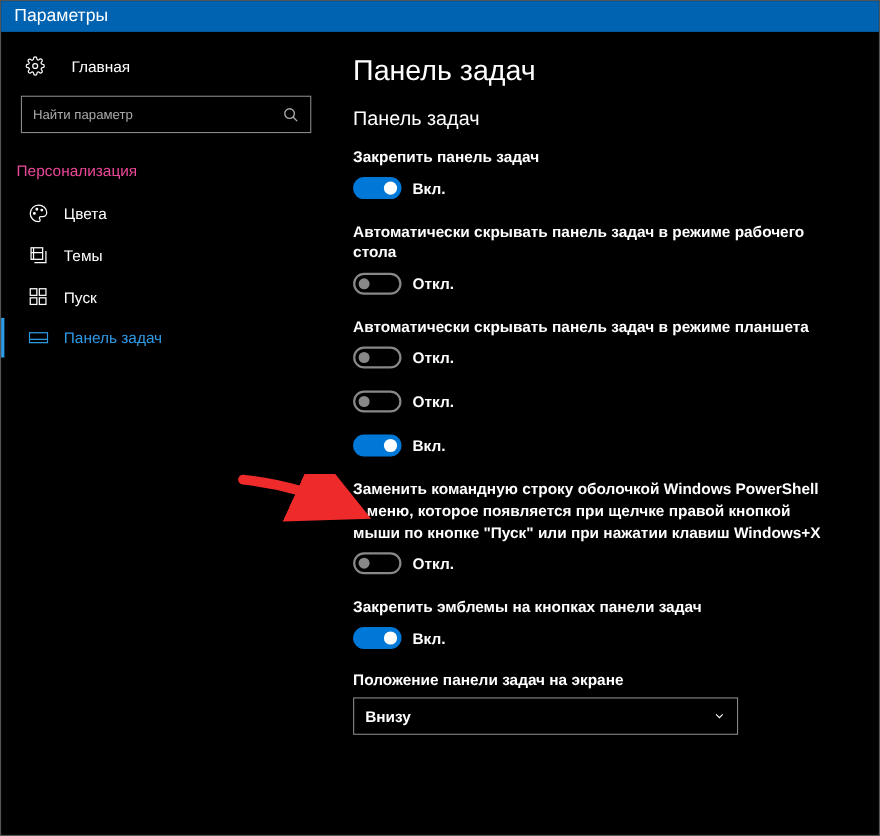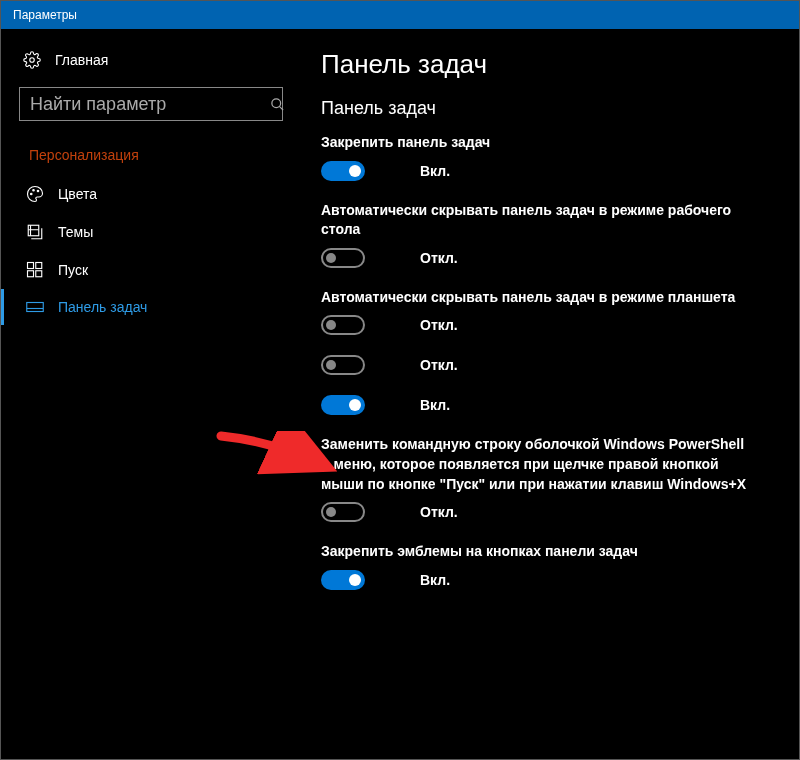--- a/index.html
+++ b/index.html
@@ -6,44 +6,44 @@
   body {
     width: 800px; height: 760px;
     font-family: "Segoe UI", Tahoma, sans-serif;
     background: #000; color: #fff; overflow: hidden;
     position: relative;
     border: 1px solid #555;
   }
   .titlebar {
     background: #0063b1; height: 28px;
     display: flex; align-items: center;
-    padding: 0 12px; font-size: 12px;
+    padding: 0 12px; font-size: 16px;
   }
   .container { display: flex; height: calc(100% - 28px); }
   .sidebar {
     width: 300px; padding: 14px 0 0 0;
   }
   .home-row {
-    display: flex; align-items: center; gap: 14px;
+    display: flex; align-items: center; gap: 24px;
     padding: 8px 22px; margin-bottom: 8px;
     cursor: pointer; font-size: 14px;
   }
   .searchbox {
     margin: 10px 18px 20px 18px;
     border: 1px solid #888; height: 34px;
     display: flex; align-items: center;
     padding: 0 10px; gap: 8px;
   }
   .searchbox input {
     flex: 1; background: transparent; border: none;
-    color: #14b8a6; font-size: 18px; outline: none;
+    color: #14b8a6; font-size: 12px; outline: none;
   }
   .searchbox input::placeholder { color: #aaa; }
   .section-label {
-    padding: 6px 28px; color: #c2410c; font-size: 14px;
+    padding: 6px 14px; color: #ec4899; font-size: 14px;
     margin-bottom: 6px;
   }
   .navitem {
     display: flex; align-items: center; gap: 14px;
     padding: 10px 22px; font-size: 14px; cursor: pointer;
     border-left: 3px solid transparent;
   }
   .navitem.active { color: #2e9be6; border-left: 3px solid #2e9be6; }
   .navitem .ico { width: 18px; display: flex; align-items: center; justify-content: center; }
   .content { flex: 1; padding: 20px 30px 0 20px; overflow: hidden; }
@@ -57,21 +57,21 @@
     position: relative; cursor: pointer;
   }
   .toggle.on { background: #0078d7; }
   .toggle.off { background: transparent; border: 2px solid #888; }
   .toggle .knob {
     position: absolute; width: 12px; height: 12px; border-radius: 50%;
     background: #fff; top: 50%; transform: translateY(-50%);
   }
   .toggle.on .knob { right: 4px; background: #fff; }
   .toggle.off .knob { left: 3px; background: #888; width: 10px; height: 10px; }
-  .toggle-text { font-size: 14px; margin-left: 45px; }
+  .toggle-text { font-size: 14px; }
   .select-label { font-size: 14px; margin-bottom: 8px; }
   .select-box {
     border: 1px solid #888; height: 34px; width: 350px;
     display: flex; align-items: center; justify-content: space-between;
     padding: 0 10px; cursor: pointer; font-size: 14px;
   }
   .arrow-annotation {
     position: absolute; left: 215px; top: 430px;
     pointer-events: none;
   }
@@ -221,20 +221,31 @@
     <div class="setting">
       <div class="label">Закрепить эмблемы на кнопках панели задач</div>
       <div class="toggle-row">
         <div class="toggle on">
             <div class="knob"></div>
           </div>
         <span class="toggle-text">Вкл.</span>
       </div>
     </div>
 
+    <div class="setting">
+      <div class="select-label">Положение панели задач на экране</div>
+      <div class="select-box">
+        <span>Внизу</span>
+        <span>
+          <svg width="12" height="12" viewBox="0 0 24 24" fill="none" stroke="#fff" stroke-width="2">
+              <path d="M6 9 L12 15 L18 9"></path>
+            </svg>
+        </span>
+      </div>
+    </div>
   </div>
 </div>
 
 <div class="arrow-annotation">
   <svg width="130" height="60" viewBox="0 0 130 60">
     <defs>
       <marker id="ah" markerWidth="8" markerHeight="8" refX="6" refY="4" orient="auto">
         <path d="M0,0 L8,4 L0,8 Z" fill="#ef2a2a"></path>
       </marker>
     </defs>

